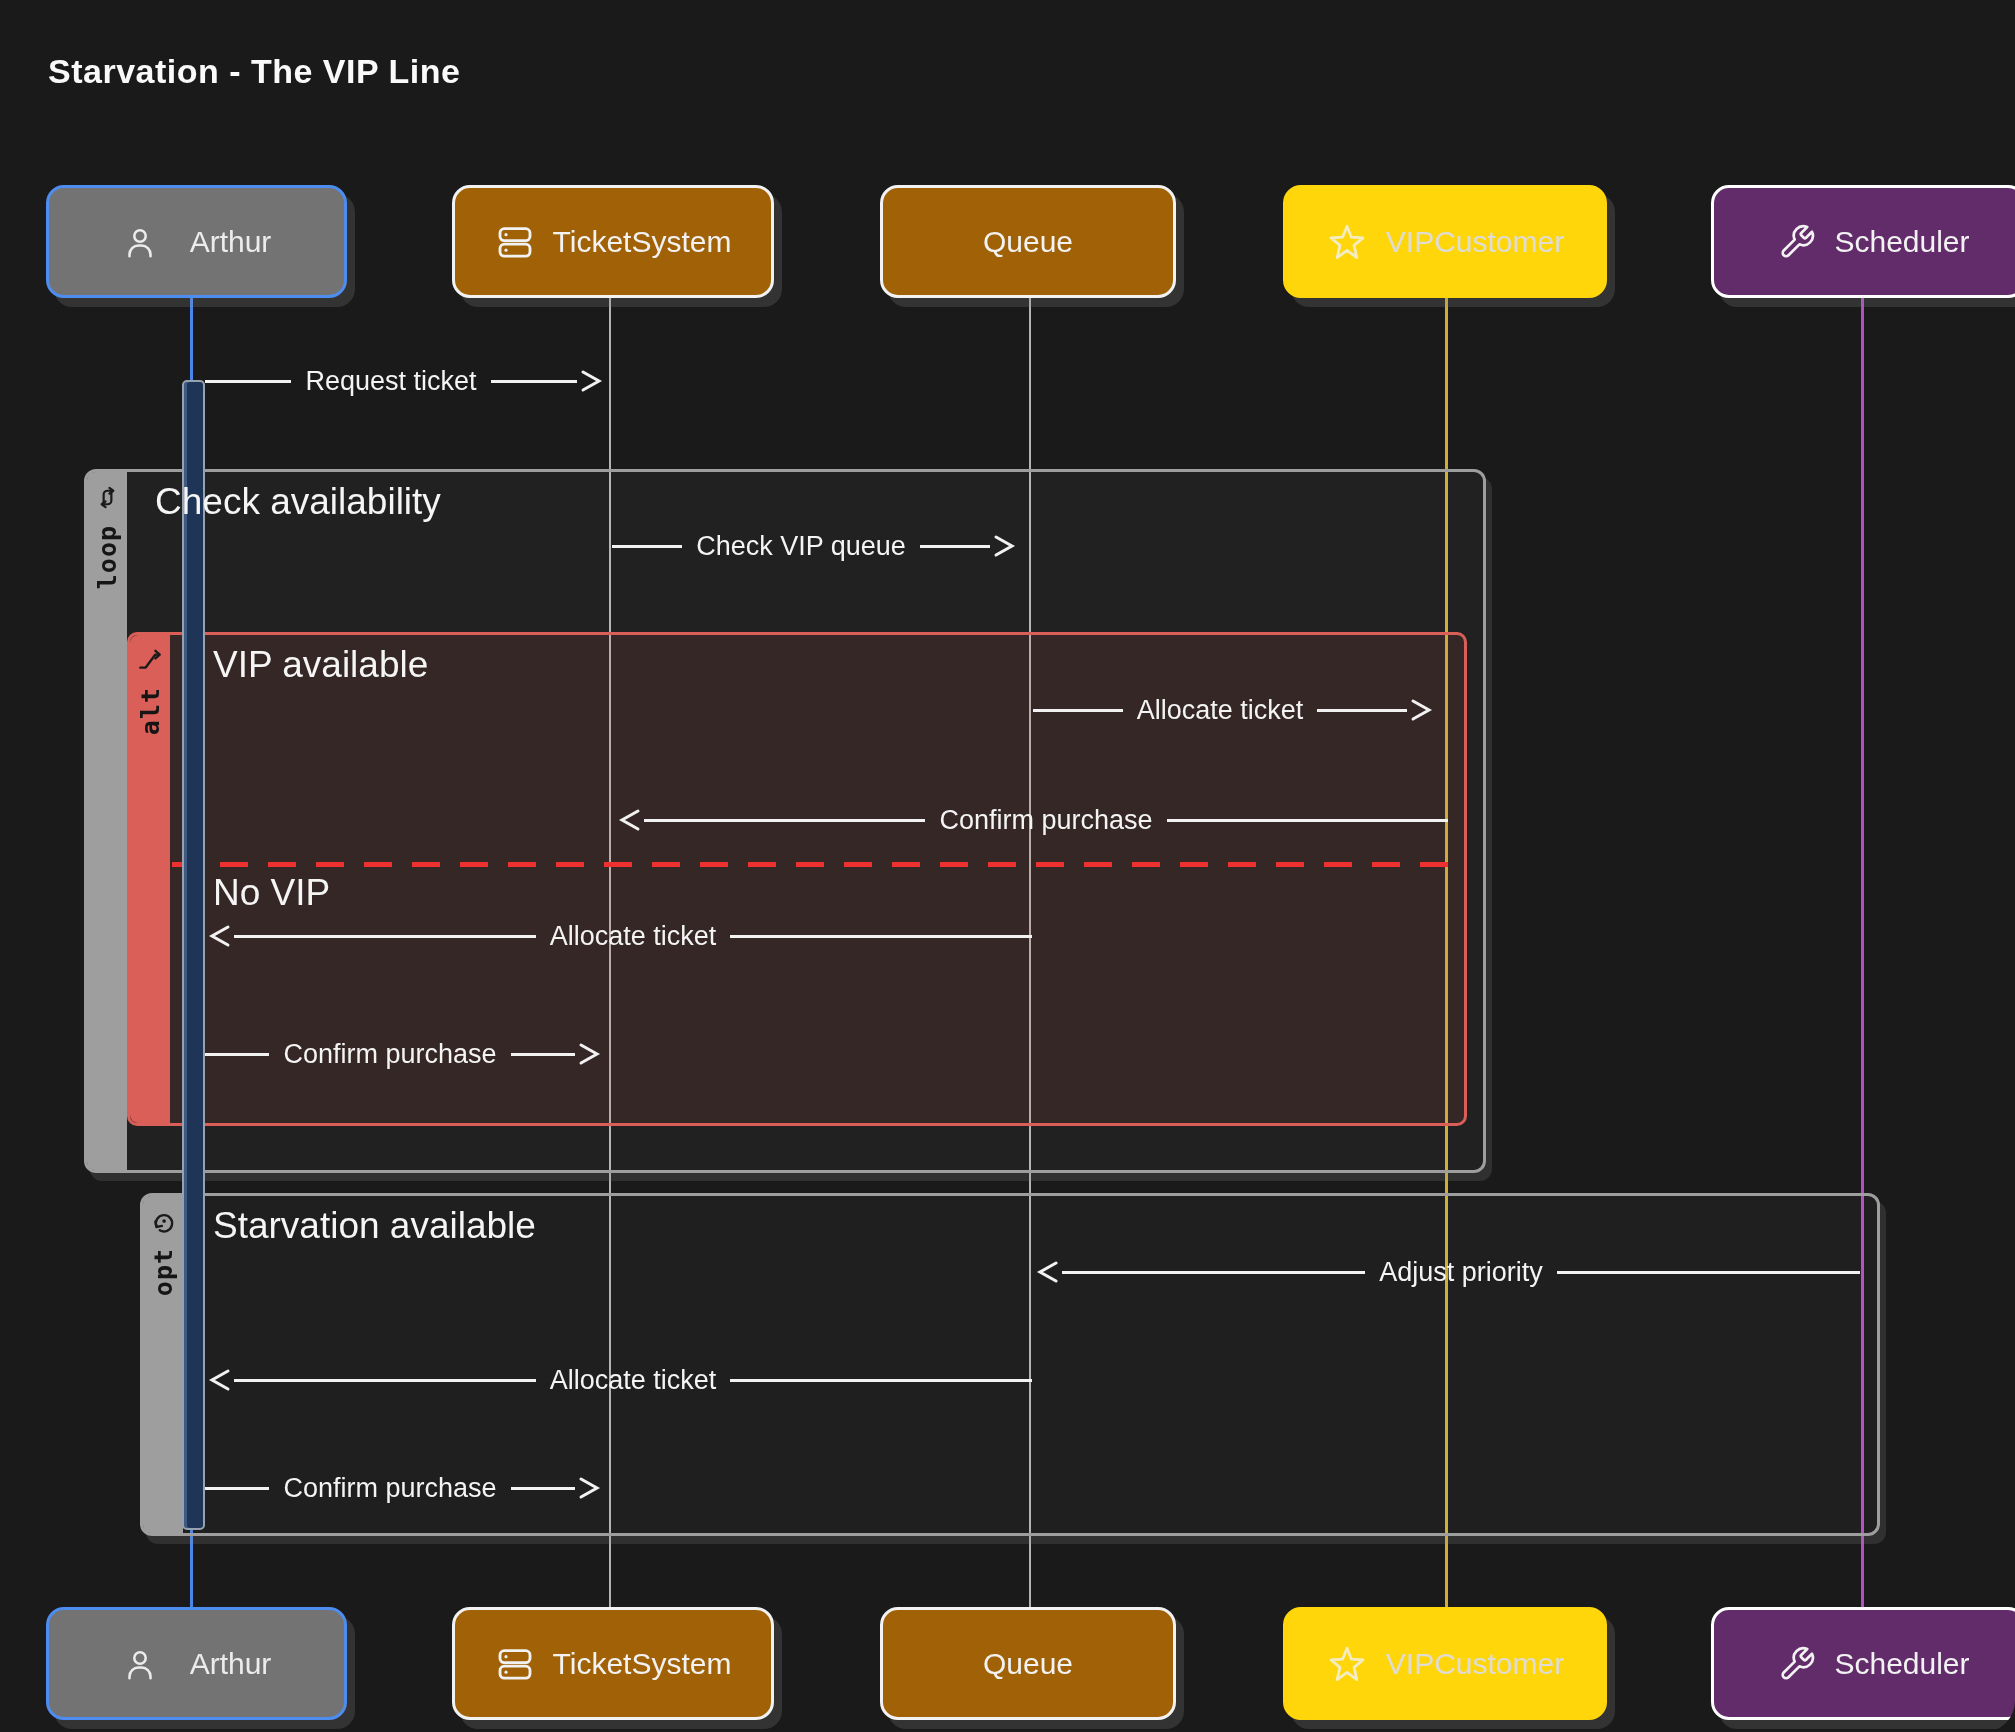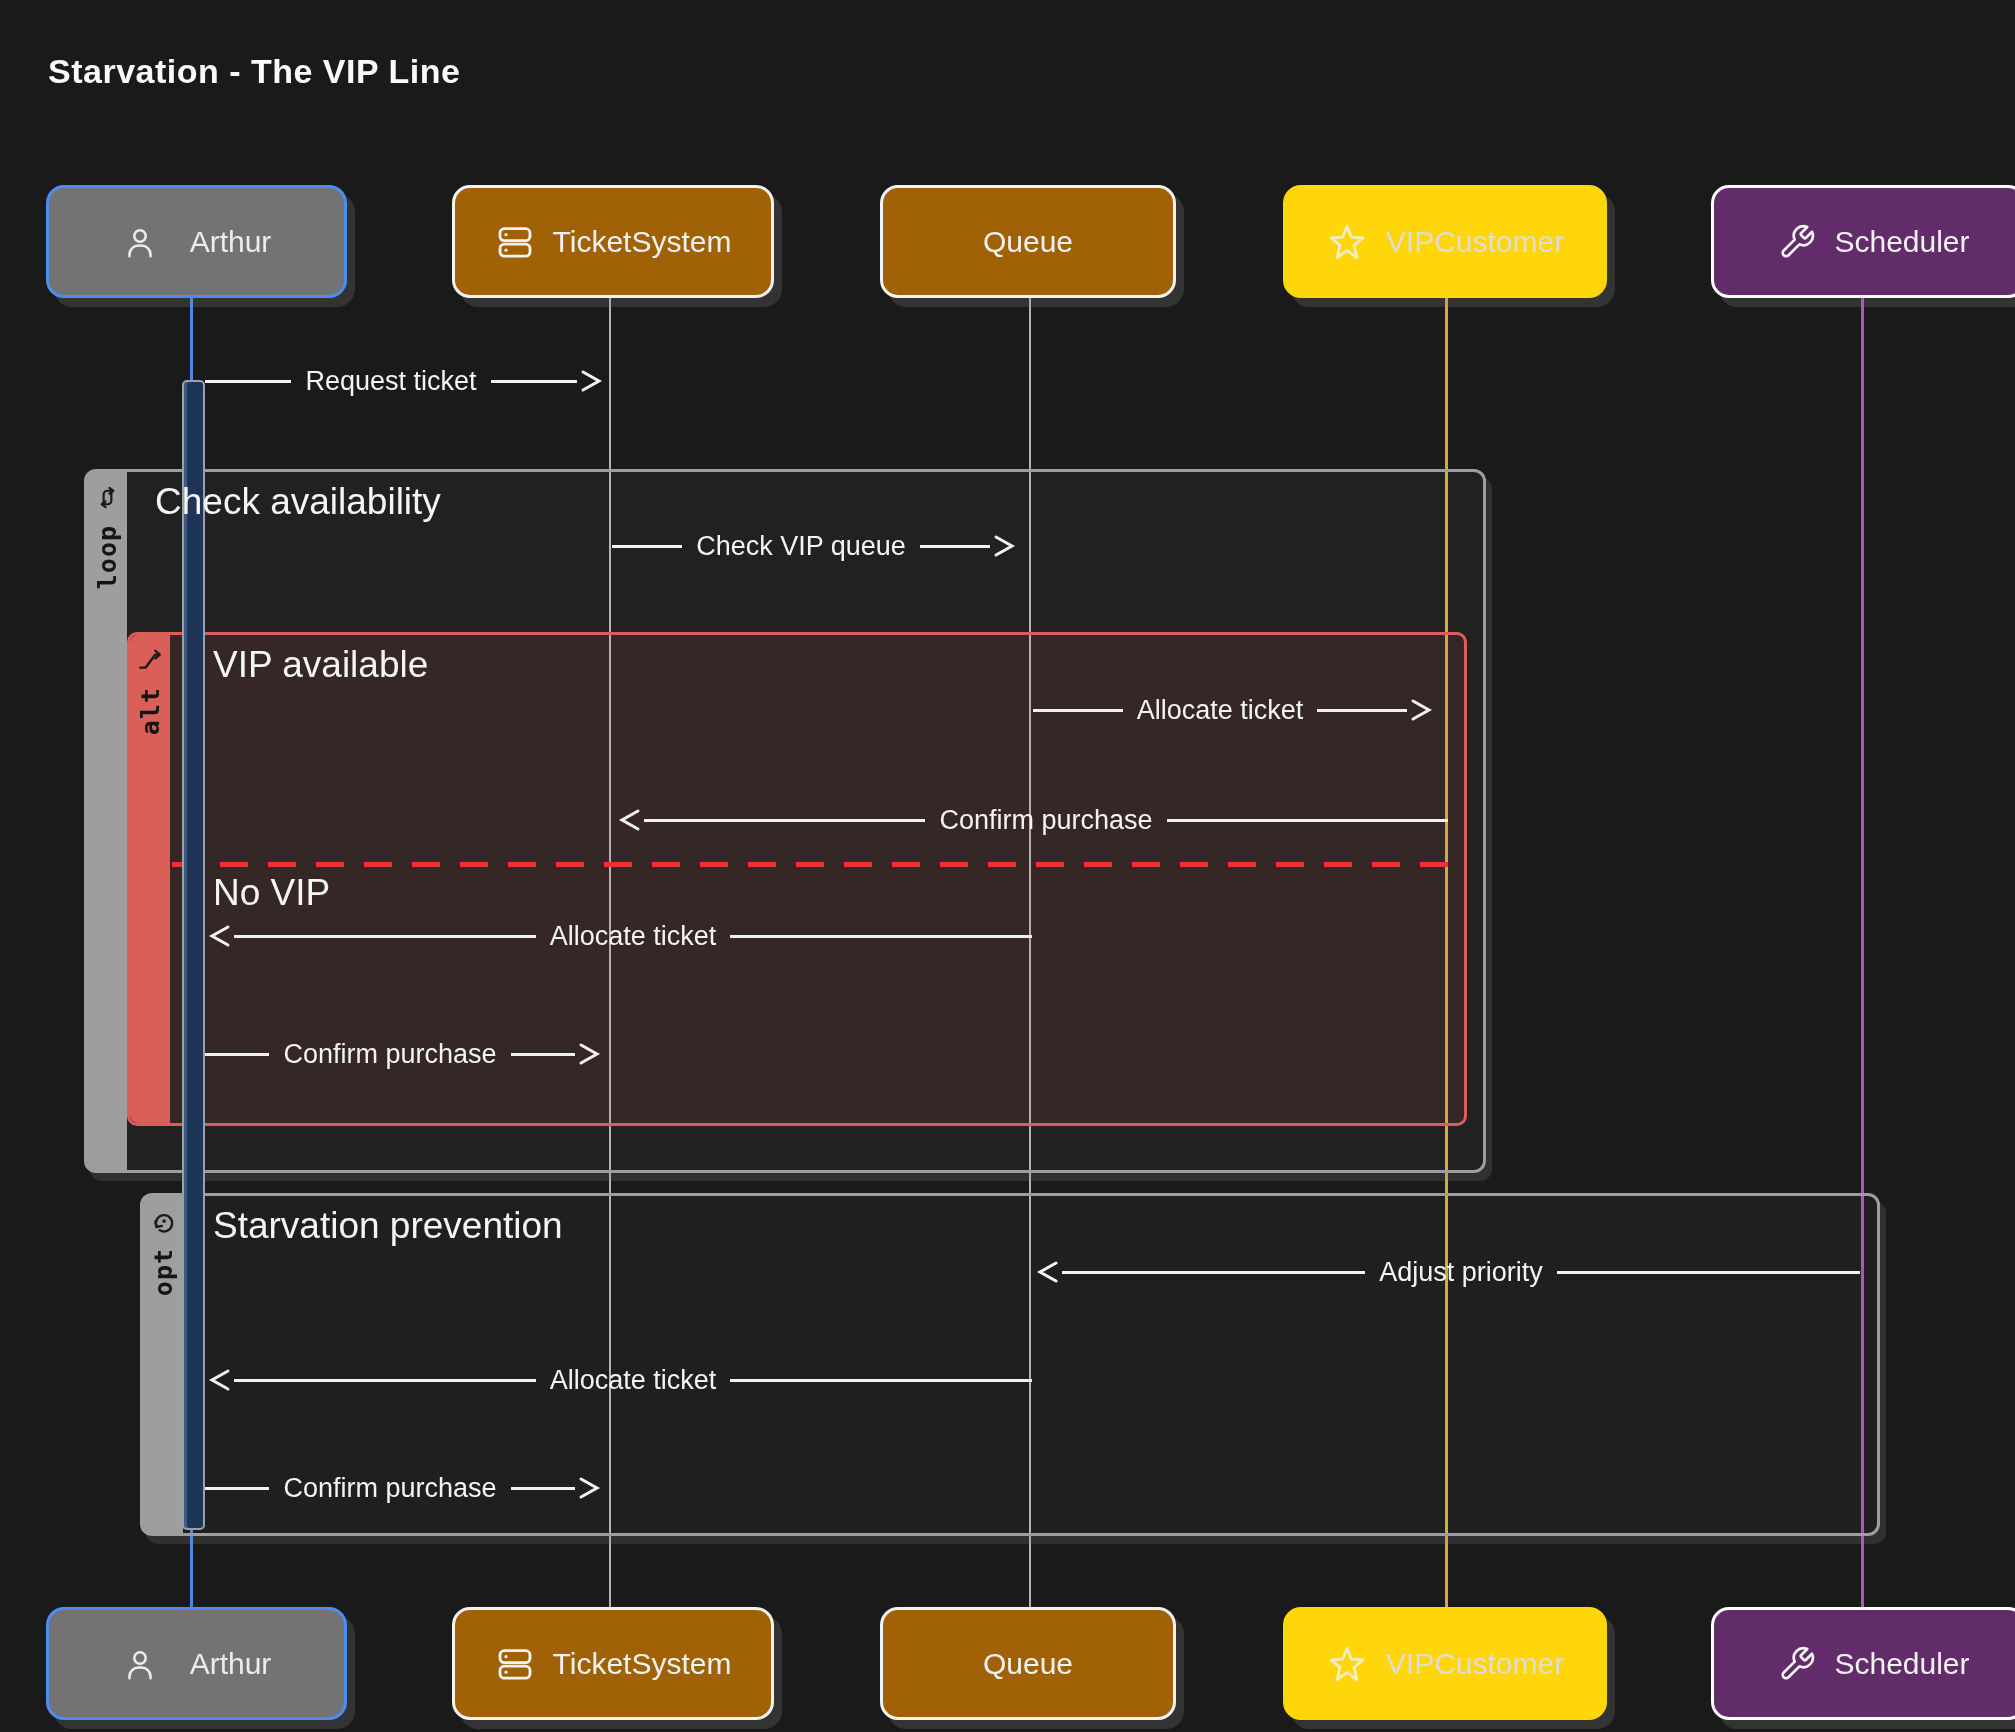--- a/index.html
+++ b/index.html
@@ -1,17 +1,17 @@
 <!DOCTYPE html>
 <html><head>
 <meta charset="utf-8">
 <style>
   html,body{margin:0;padding:0;background:#1a1a1a;}
   .canvas{position:relative;width:2015px;height:1732px;background:#1a1a1a;overflow:hidden;
-          font-family:"Liberation Sans", sans-serif;}
+          font-family:"Liberation Sans", sans-serif;border-radius:31px;}
   .title{position:absolute;left:48px;top:52px;font-size:34px;font-weight:700;color:#fafafa;letter-spacing:.5px;}
 
   
   .ll{position:absolute;top:290px;height:1319px;width:3px;}
   .ll.gray{width:2px;background:#b3b3b3;}
   .ll.blue{background:#4a86e8;}
   .ll.gold{background:#cfae33;}
   .ll.magenta{background:#b44fc4;}
 
   
@@ -101,21 +101,21 @@
       <svg width="26" height="26" viewBox="0 0 24 24">
         <g fill="none" stroke="#1b1b1b" stroke-width="2.2" stroke-linecap="round" stroke-linejoin="round">
           <path d="M6 17a7.5 7.5 0 1 1 3 3.5"></path>
             <polyline points="5,12.5 6,17.5 11,16.5"></polyline>
         </g>
         <circle cx="13" cy="12" r="1.7" fill="#1b1b1b"></circle>
       </svg>
       <div class="badge">opt</div>
     </div>
   </div>
-  <div class="ftitle" style="left:213px;top:1205px;">Starvation prevention</div>
+  <div class="ftitle" style="left:213px;top:1205px;">Starvation available</div>
 
   <div class="actbar"></div>
 
   <div class="msg" style="left:205px;top:362px;width:398px;">
     <span class="seg"></span>
     <span class="lbl">Request ticket</span>
     <span class="seg"></span>
     <svg class="head" width="26" height="26" viewBox="0 0 26 26">
         <path d="M6 4 L22 13 L6 22" fill="none" stroke="#f2f2f2" stroke-width="3" stroke-linecap="round"></path>
       </svg>

